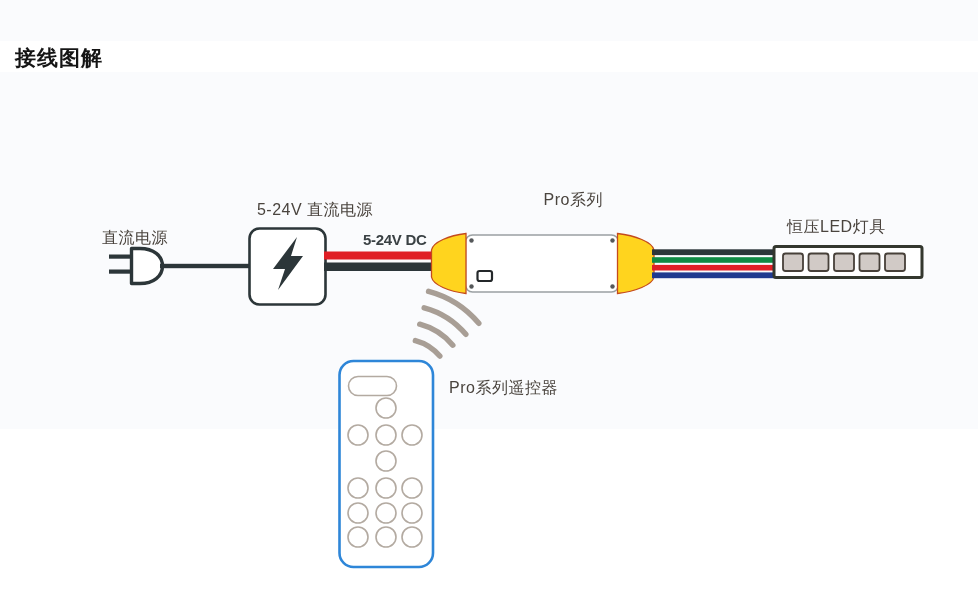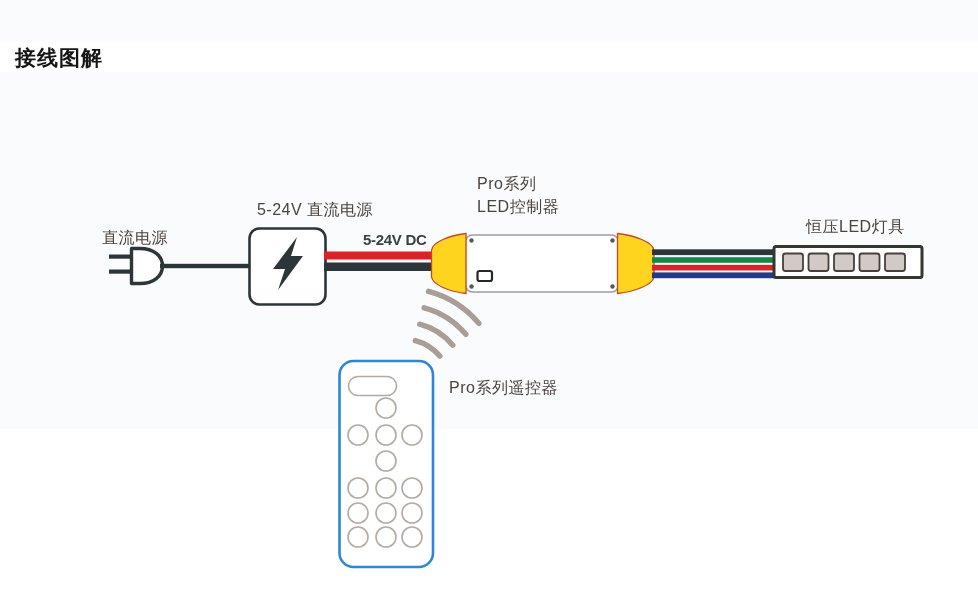--- a/index.html
+++ b/index.html
@@ -8,22 +8,22 @@
   .canvas{position:absolute;left:0;top:0;width:978px;height:429px;}
   .bg-band{position:absolute;left:0;right:0;background:#fafbfd;}
   #band-top{top:0;height:41px;}
   #band-main{top:72px;bottom:0;}
   .page-title{position:absolute;left:15px;top:44px;font-size:21px;font-weight:bold;
               color:#151515;letter-spacing:1px;}
   .lbl{position:absolute;font-size:16px;color:#4a443e;letter-spacing:0.5px;white-space:nowrap;}
   #lbl-ac{left:102px;top:228px;}
   #lbl-psu{left:227px;top:200px;width:120px;text-align:center;margin-left:28px;}
   #lbl-dc{left:357px;top:231px;font-size:15px;font-weight:bold;color:#3a4144;letter-spacing:-0.3px;margin-left:6px;}
-  #lbl-ctrl{left:477px;top:172px;width:126px;text-align:left;line-height:23px;}
-  #lbl-strip{left:787px;top:217px;margin-left:19px;}
+  #lbl-ctrl{left:477px;top:188px;width:126px;text-align:right;line-height:23px;}
+  #lbl-strip{left:787px;top:217px;}
   #lbl-remote{left:449px;top:378px;}
   svg{position:absolute;left:0;top:0;}
 </style>
 </head>
 <body>
 
 <div class="canvas">
 
   <div class="bg-band" id="band-top"></div>
   <div class="bg-band" id="band-main"></div>
@@ -105,18 +105,17 @@
           <circle cx="412" cy="537" r="10"></circle>
       </g>
     </g>
   </svg>
 
   <div class="lbl" id="lbl-ac">直流电源</div>
   <div class="lbl" id="lbl-psu">5-24V 直流电源</div>
   <div class="lbl" id="lbl-dc">5-24V DC</div>
   <div class="lbl" id="lbl-ctrl">
     <div>Pro系列</div>
-    <div>LED控制器</div>
   </div>
   <div class="lbl" id="lbl-strip">恒压LED灯具</div>
   <div class="lbl" id="lbl-remote">Pro系列遥控器</div>
 
 </div>
 
 </body></html>

